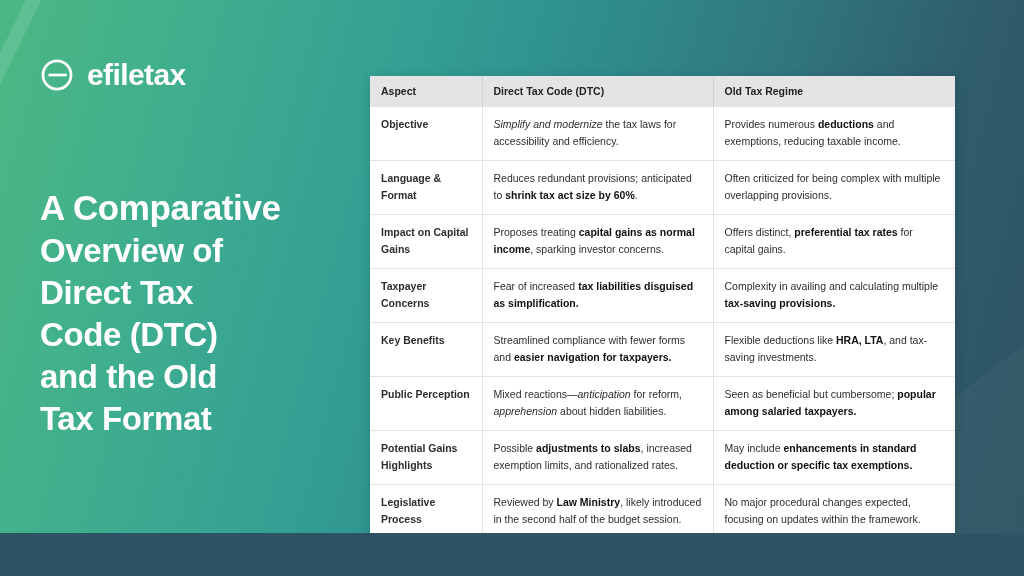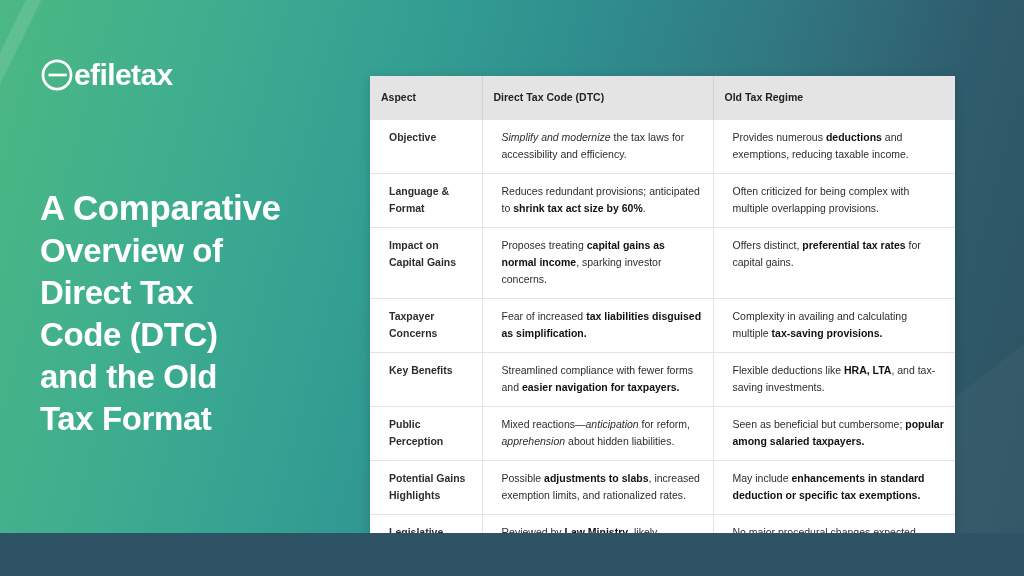--- a/index.html
+++ b/index.html
@@ -84,20 +84,21 @@
     background: #2e5364;
   }
 
   
   .brand {
     position: absolute;
     left: 40px;
     top: 58px;
     display: flex;
     align-items: center;
+    gap: 13px;
   }
   .brand-mark {
     width: 34px;
     height: 34px;
     flex: 0 0 34px;
     display: block;
   }
   .brand-name {
     color: #ffffff;
     font-size: 30px;
@@ -141,28 +142,28 @@
 
   table.cmp thead th {
     background: #e4e4e4;
     color: #222222;
     text-align: left;
     font-size: 10.5px;
     font-weight: 700;
     padding: 9px 11px;
     border-right: 1px solid #d2d2d2;
     vertical-align: middle;
-    height: 43px;
+    height: 30px;
   }
   table.cmp thead th:last-child { border-right: none; }
 
   table.cmp tbody td {
     border-top: 1px solid #e3e3e3;
     border-right: 1px solid #e3e3e3;
-    padding: 9px 11px 10px 19px;
+    padding: 9px 11px 10px 11px;
     font-size: 10.5px;
     line-height: 1.62;
     color: #2d2d2d;
     vertical-align: top;
   }
   table.cmp tbody td:last-child { border-right: none; }
 
   td.aspect {
     font-weight: 700;
     color: #1b1b1b;

